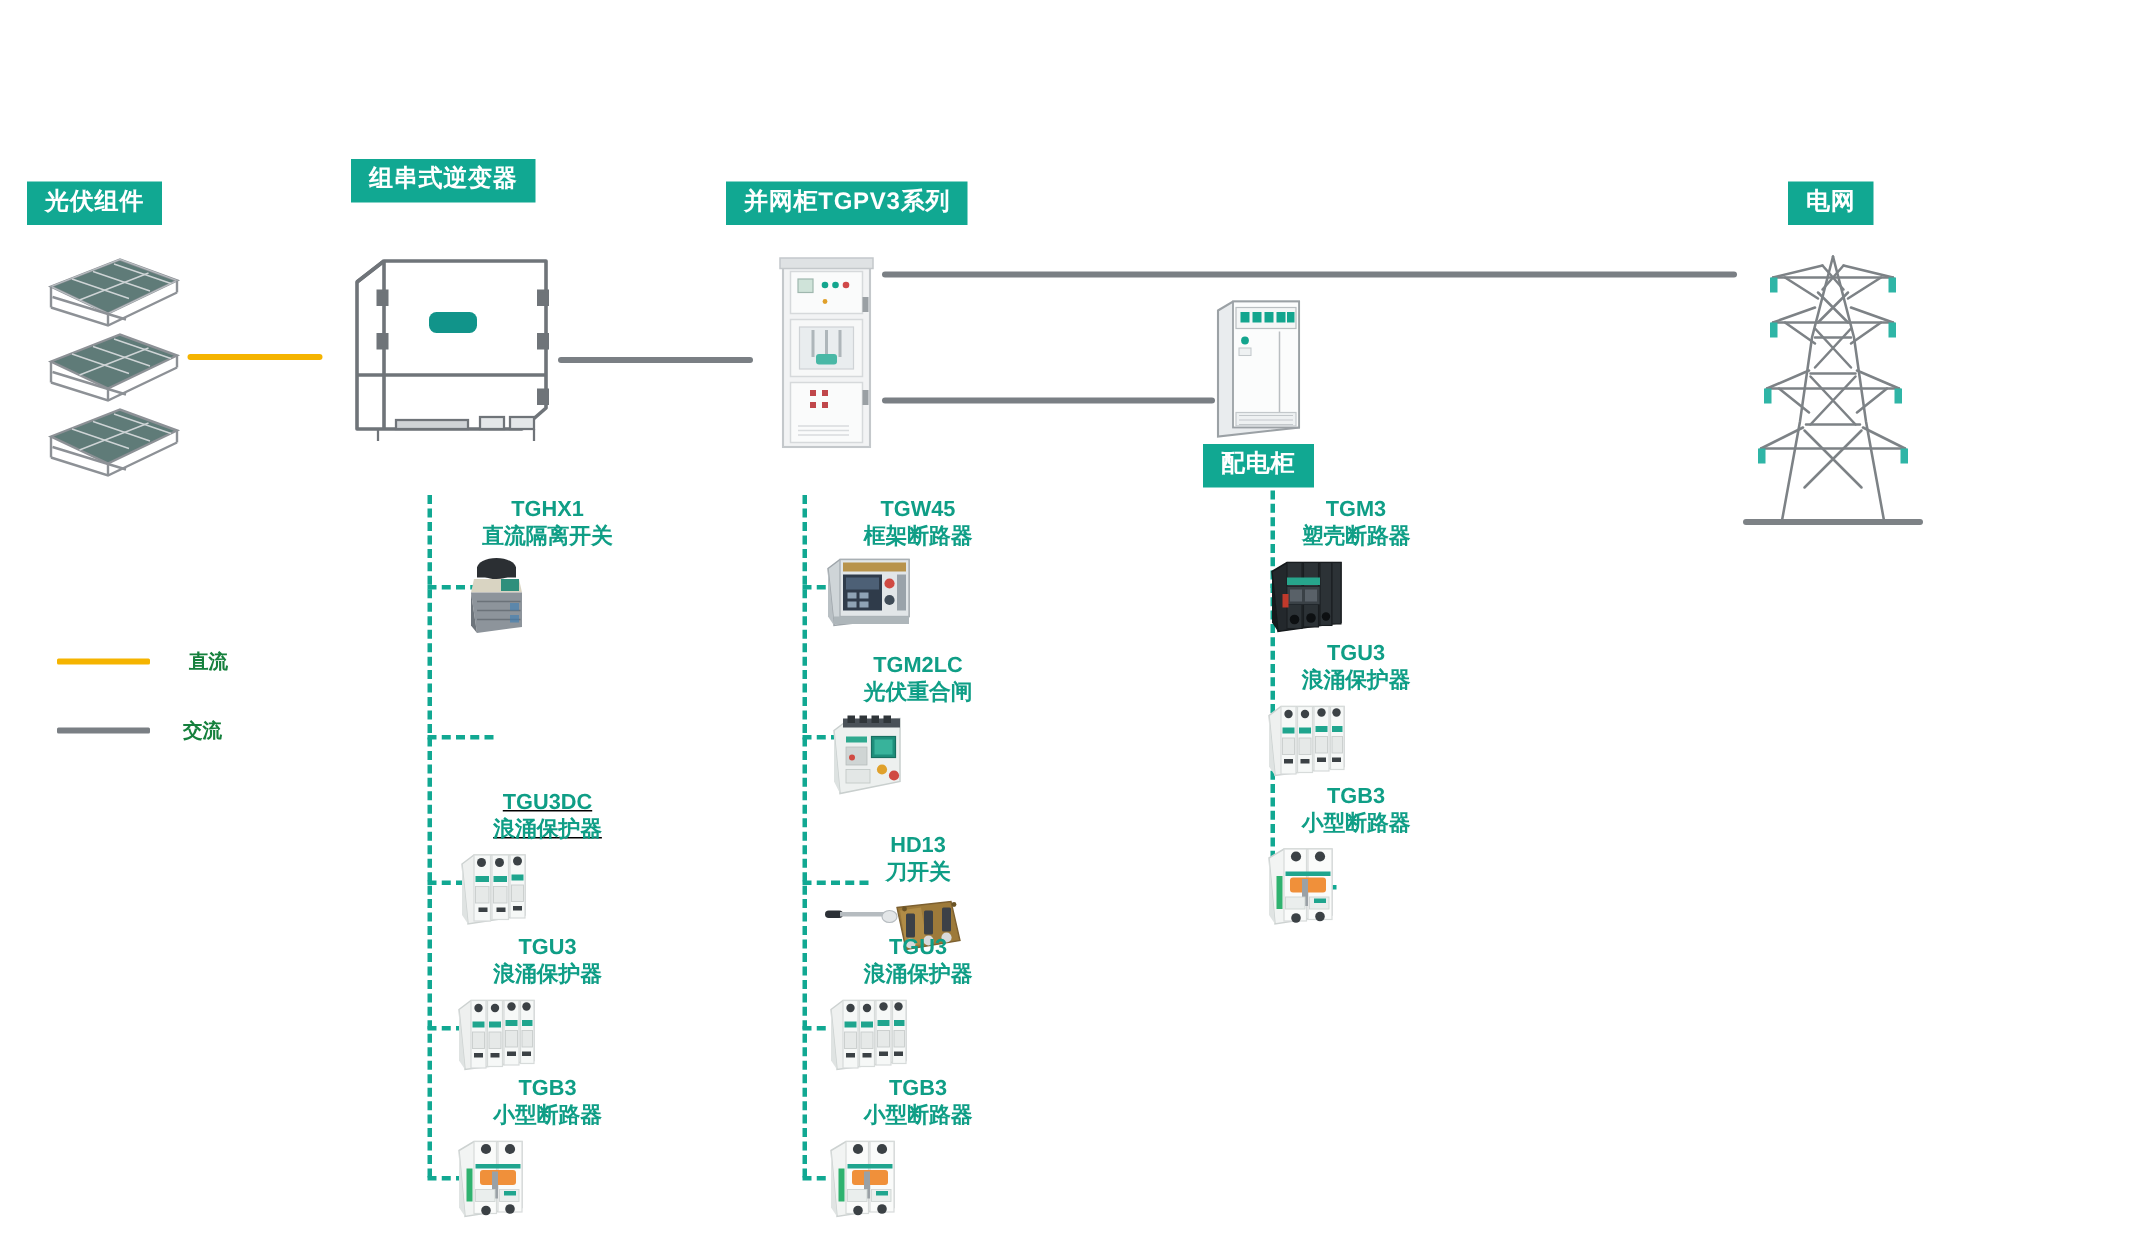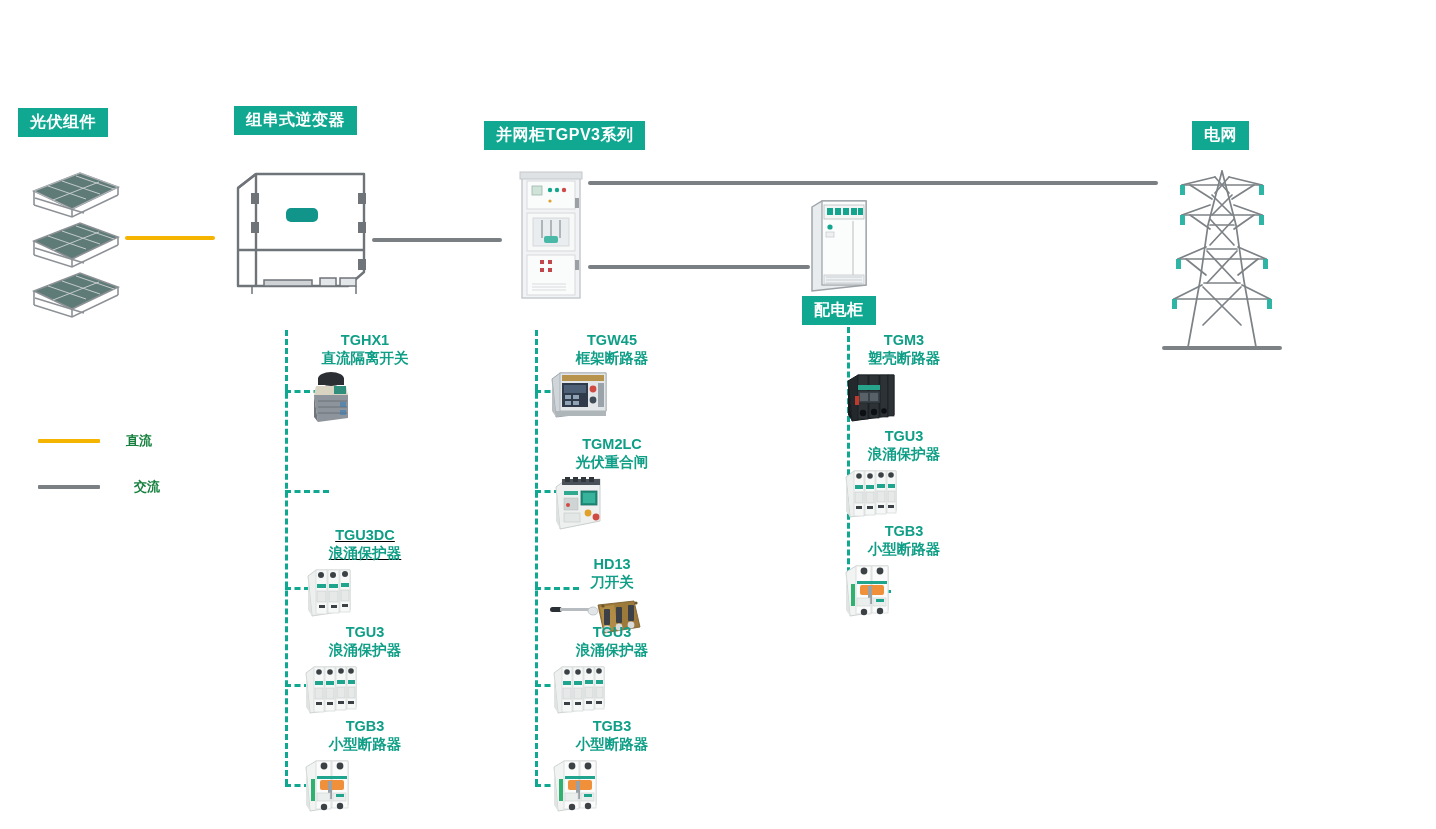--- a/index.html
+++ b/index.html
@@ -67,21 +67,21 @@
 
   
   svg{display:block;overflow:visible;}
 </style>
 </head>
 <body>
 
 <div class="stage">
 
 
-  <div class="abs badge" style="left:18px;top:108px;">光伏组件</div>
+  <div class="abs badge" style="left:18px;top:121px;">光伏组件</div>
   <div class="abs badge" style="left:234px;top:106px;">组串式逆变器</div>
   <div class="abs badge" style="left:484px;top:121px;">并网柜TGPV3系列</div>
   <div class="abs badge" style="left:802px;top:296px;">配电柜</div>
   <div class="abs badge" style="left:1192px;top:121px;">电网</div>
 
   <div class="abs" style="left:22px;top:165px;">
     <svg width="110" height="160" viewBox="0 0 110 160">
       <g stroke="#8d9196" stroke-width="1.6" fill="none">
 
         <g transform="translate(0,0)">
@@ -249,21 +249,21 @@
     </svg>
   </div>
 
   <div class="abs" style="left:38px;top:432px;">
     <div style="display:flex;align-items:center;gap:26px;">
       <div class="legend-line" style="background:#f5b400;"></div>
       <div class="legend-label">直流</div>
     </div>
   </div>
   <div class="abs" style="left:38px;top:478px;">
-    <div style="display:flex;align-items:center;gap:34px;text-align:center;">
+    <div style="display:flex;align-items:center;gap:22px;text-align:center;">
       <div class="legend-line" style="background:#7a7f84;"></div>
       <div class="legend-label">交流</div>
     </div>
   </div>
 
   <div class="abs vline" style="left:285px;top:330px;height:455px;"></div>
   <div class="abs hbranch" style="left:285px;top:390px;width:44px;"></div>
   <div class="abs hbranch" style="left:285px;top:490px;width:44px;"></div>
   <div class="abs hbranch" style="left:285px;top:587px;width:44px;"></div>
   <div class="abs hbranch" style="left:285px;top:684px;width:44px;"></div>

